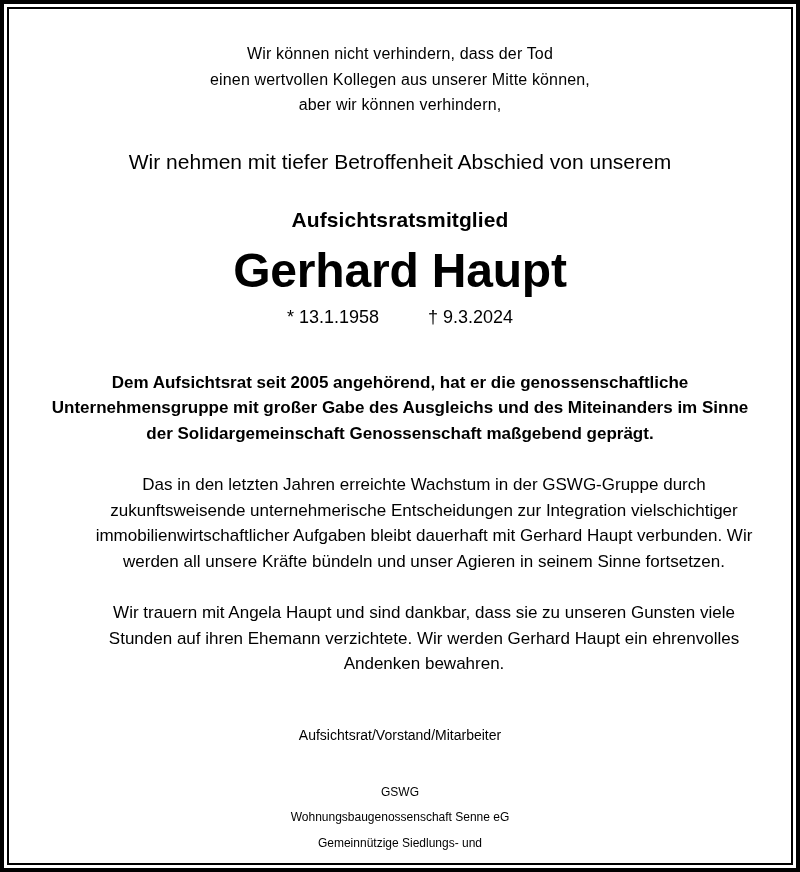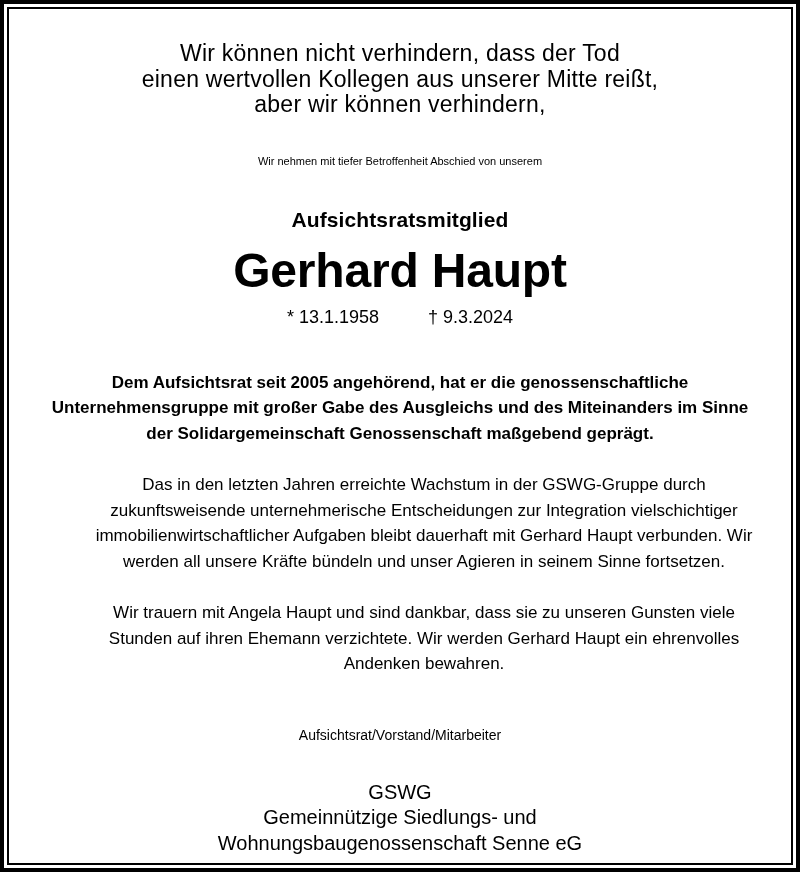--- a/index.html
+++ b/index.html
@@ -48,32 +48,32 @@
     left: 9px;
     top: 9px;
     right: 9px;
     bottom: 9px;
     box-sizing: border-box;
     padding: 32px 30px 24px 30px;
     text-align: center;
   }
 
   .verse {
-    font-size: 23px;
+    font-size: 16px;
     line-height: 25.5px;
     letter-spacing: 0.01em;
     margin: 0;
   }
 
   .verse-line {
     display: block;
   }
 
   .farewell {
-    font-size: 11px;
+    font-size: 21px;
     line-height: 25px;
     margin: 31px 0 0 0;
   }
 
   .role {
     font-size: 21px;
     font-weight: bold;
     line-height: 24px;
     margin: 34px 0 0 0;
     letter-spacing: 0.005em;
@@ -119,42 +119,42 @@
     margin-left: 48px;
   }
 
   .signature-roles {
     font-size: 14px;
     line-height: 25px;
     margin: 46px 0 0 0;
   }
 
   .signature-org {
-    font-size: 20px;
+    font-size: 12px;
     line-height: 25.5px;
     margin: 32px 0 0 0;
   }
 
   .org-line {
     display: block;
   }
 </style>
 </head>
 <body>
 
 <div class="notice">
 
   <div class="frame-outer"></div>
   <div class="frame-inner"></div>
 
   <div class="content">
 
     <div class="verse">
       <span class="verse-line">Wir können nicht verhindern, dass der Tod</span>
-      <span class="verse-line">einen wertvollen Kollegen aus unserer Mitte reißt,</span>
+      <span class="verse-line">einen wertvollen Kollegen aus unserer Mitte können,</span>
       <span class="verse-line">aber wir können verhindern,</span>
     </div>
 
     <p class="farewell">Wir nehmen mit tiefer Betroffenheit Abschied von unserem</p>
 
     <p class="role">Aufsichtsratsmitglied</p>
 
     <h1 class="name">Gerhard Haupt</h1>
 
     <p class="dates">
@@ -163,18 +163,18 @@
     </p>
 
     <p class="body-par first">Dem Aufsichtsrat seit 2005 angehörend, hat er die genossenschaftliche Unternehmensgruppe mit großer Gabe des Ausgleichs und des Miteinanders im Sinne der Solidargemeinschaft Genossenschaft maßgebend geprägt.</p>
     <p class="body-par subsequent">Das in den letzten Jahren erreichte Wachstum in der GSWG-Gruppe durch zukunftsweisende unternehmerische Entscheidungen zur Integration vielschichtiger immobilienwirtschaftlicher Aufgaben bleibt dauerhaft mit Gerhard Haupt verbunden. Wir werden all unsere Kräfte bündeln und unser Agieren in seinem Sinne fortsetzen.</p>
     <p class="body-par subsequent">Wir trauern mit Angela Haupt und sind dankbar, dass sie zu unseren Gunsten viele Stunden auf ihren Ehemann verzichtete. Wir werden Gerhard Haupt ein ehrenvolles Andenken bewahren.</p>
 
     <p class="signature-roles">Aufsichtsrat/Vorstand/Mitarbeiter</p>
 
     <div class="signature-org">
       <span class="org-line">GSWG</span>
+      <span class="org-line">Wohnungsbaugenossenschaft Senne eG</span>
       <span class="org-line">Gemeinnützige Siedlungs- und</span>
-      <span class="org-line">Wohnungsbaugenossenschaft Senne eG</span>
     </div>
 
   </div>
 </div>
 
 </body></html>

